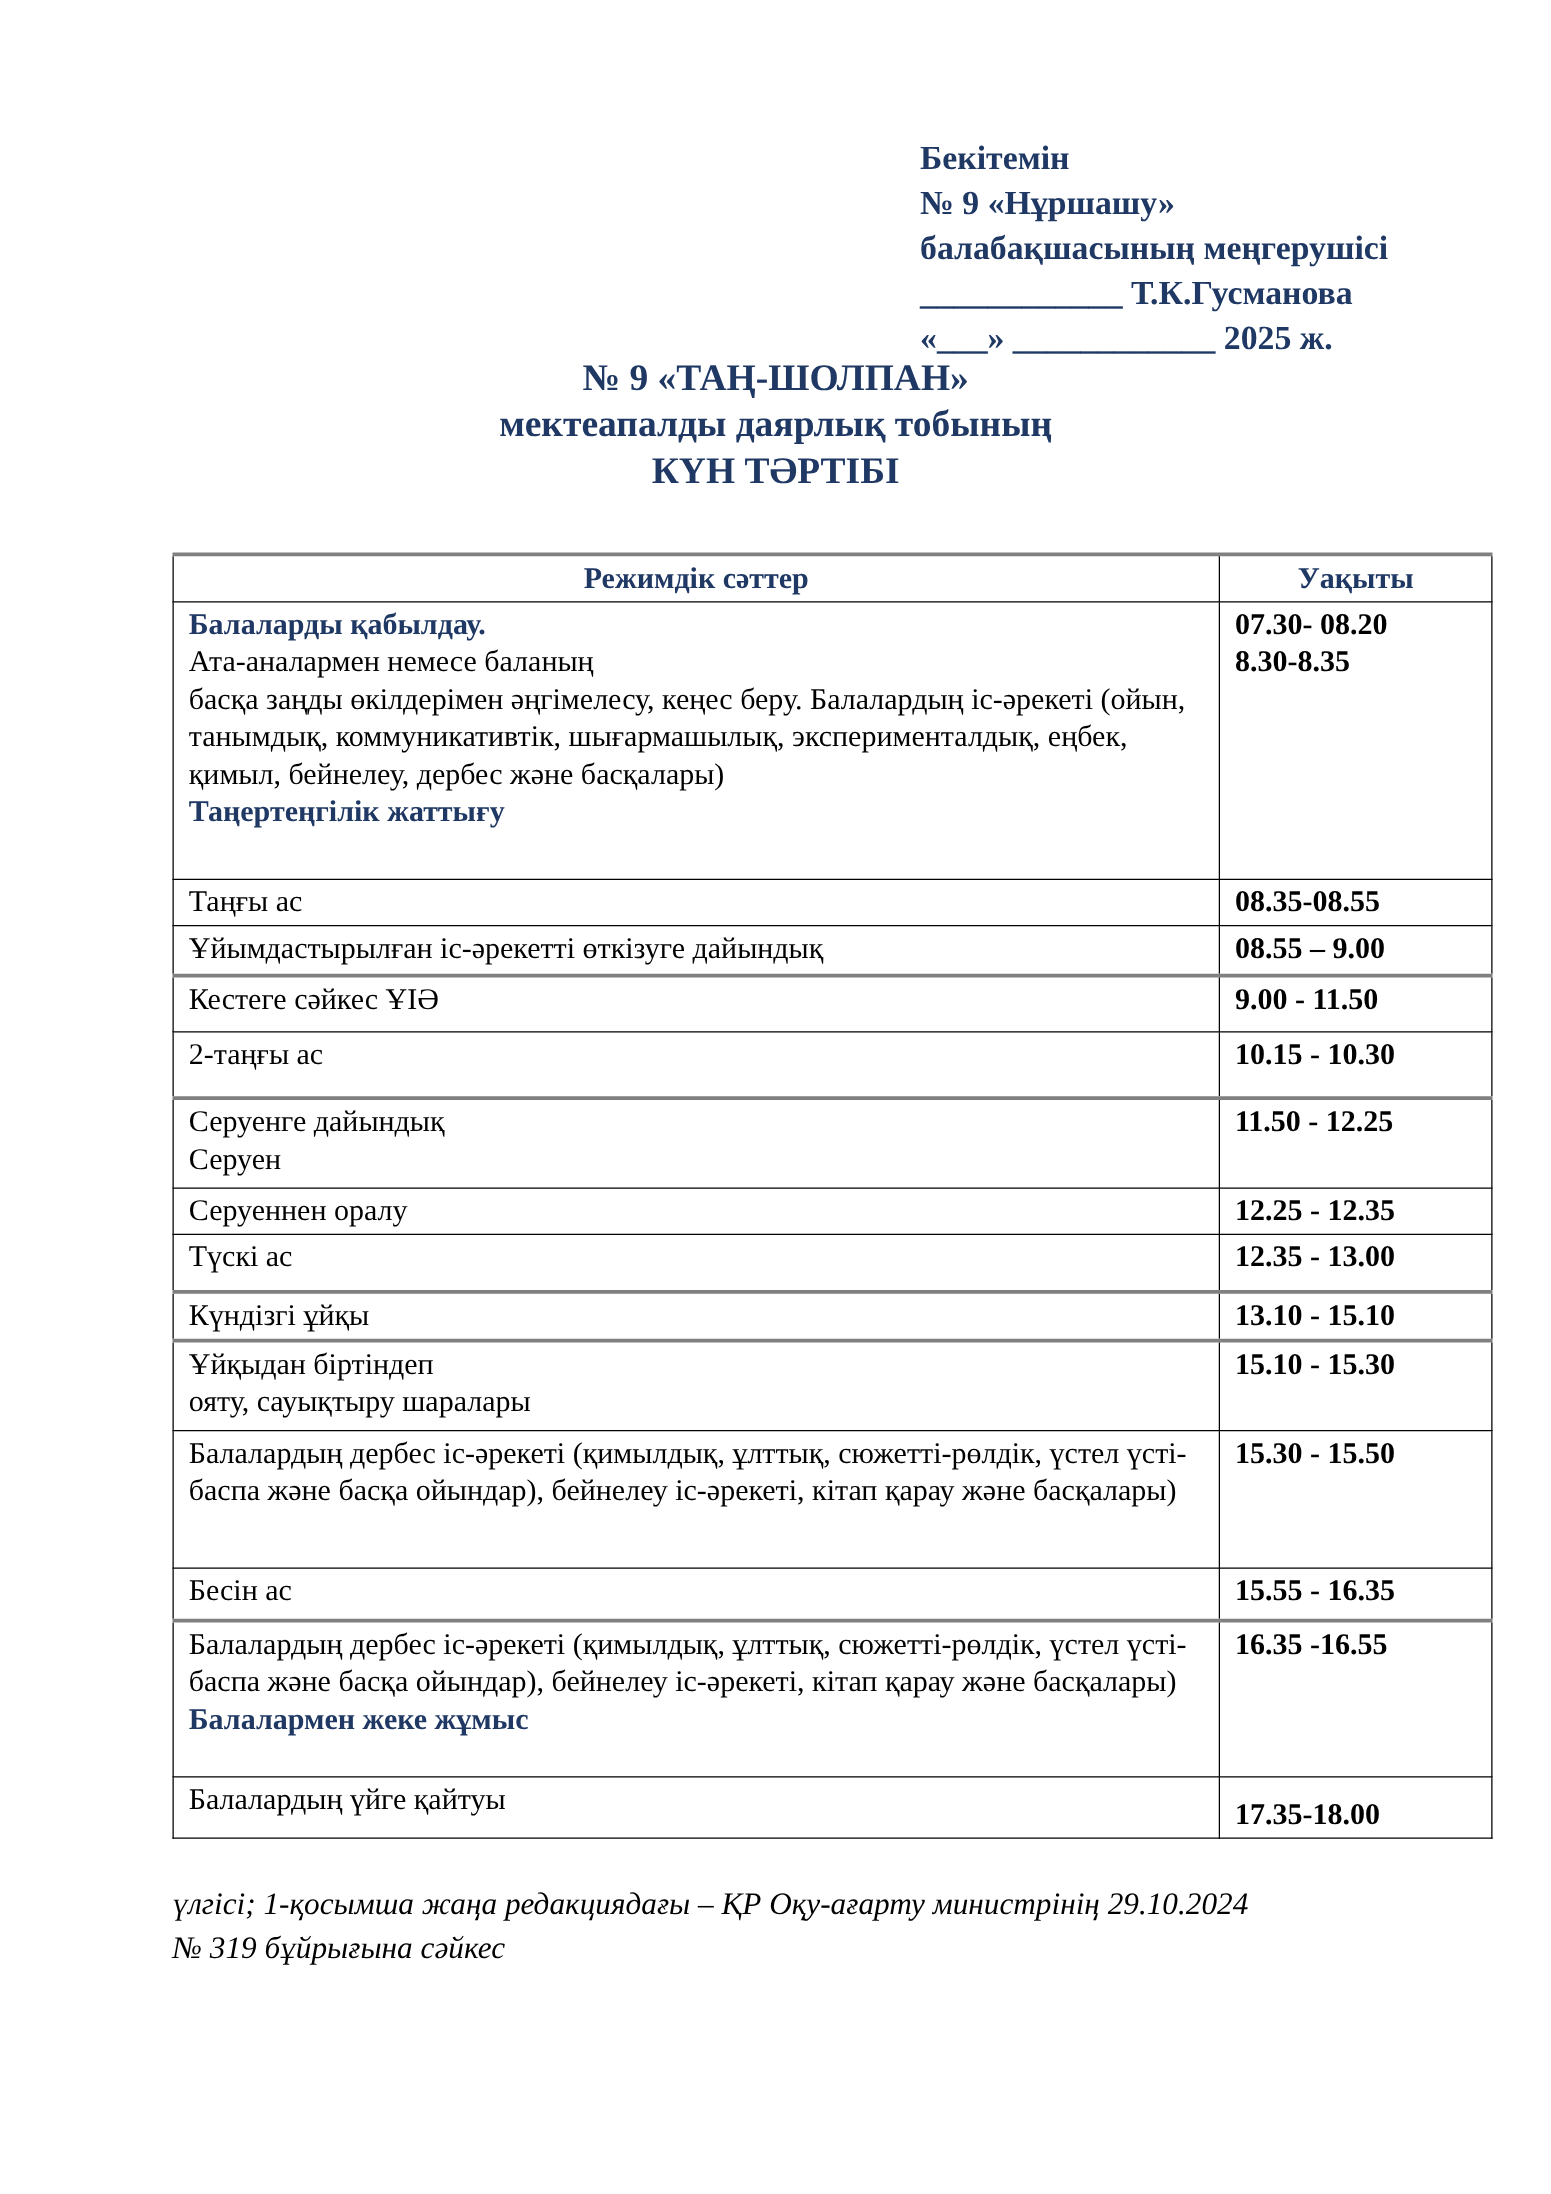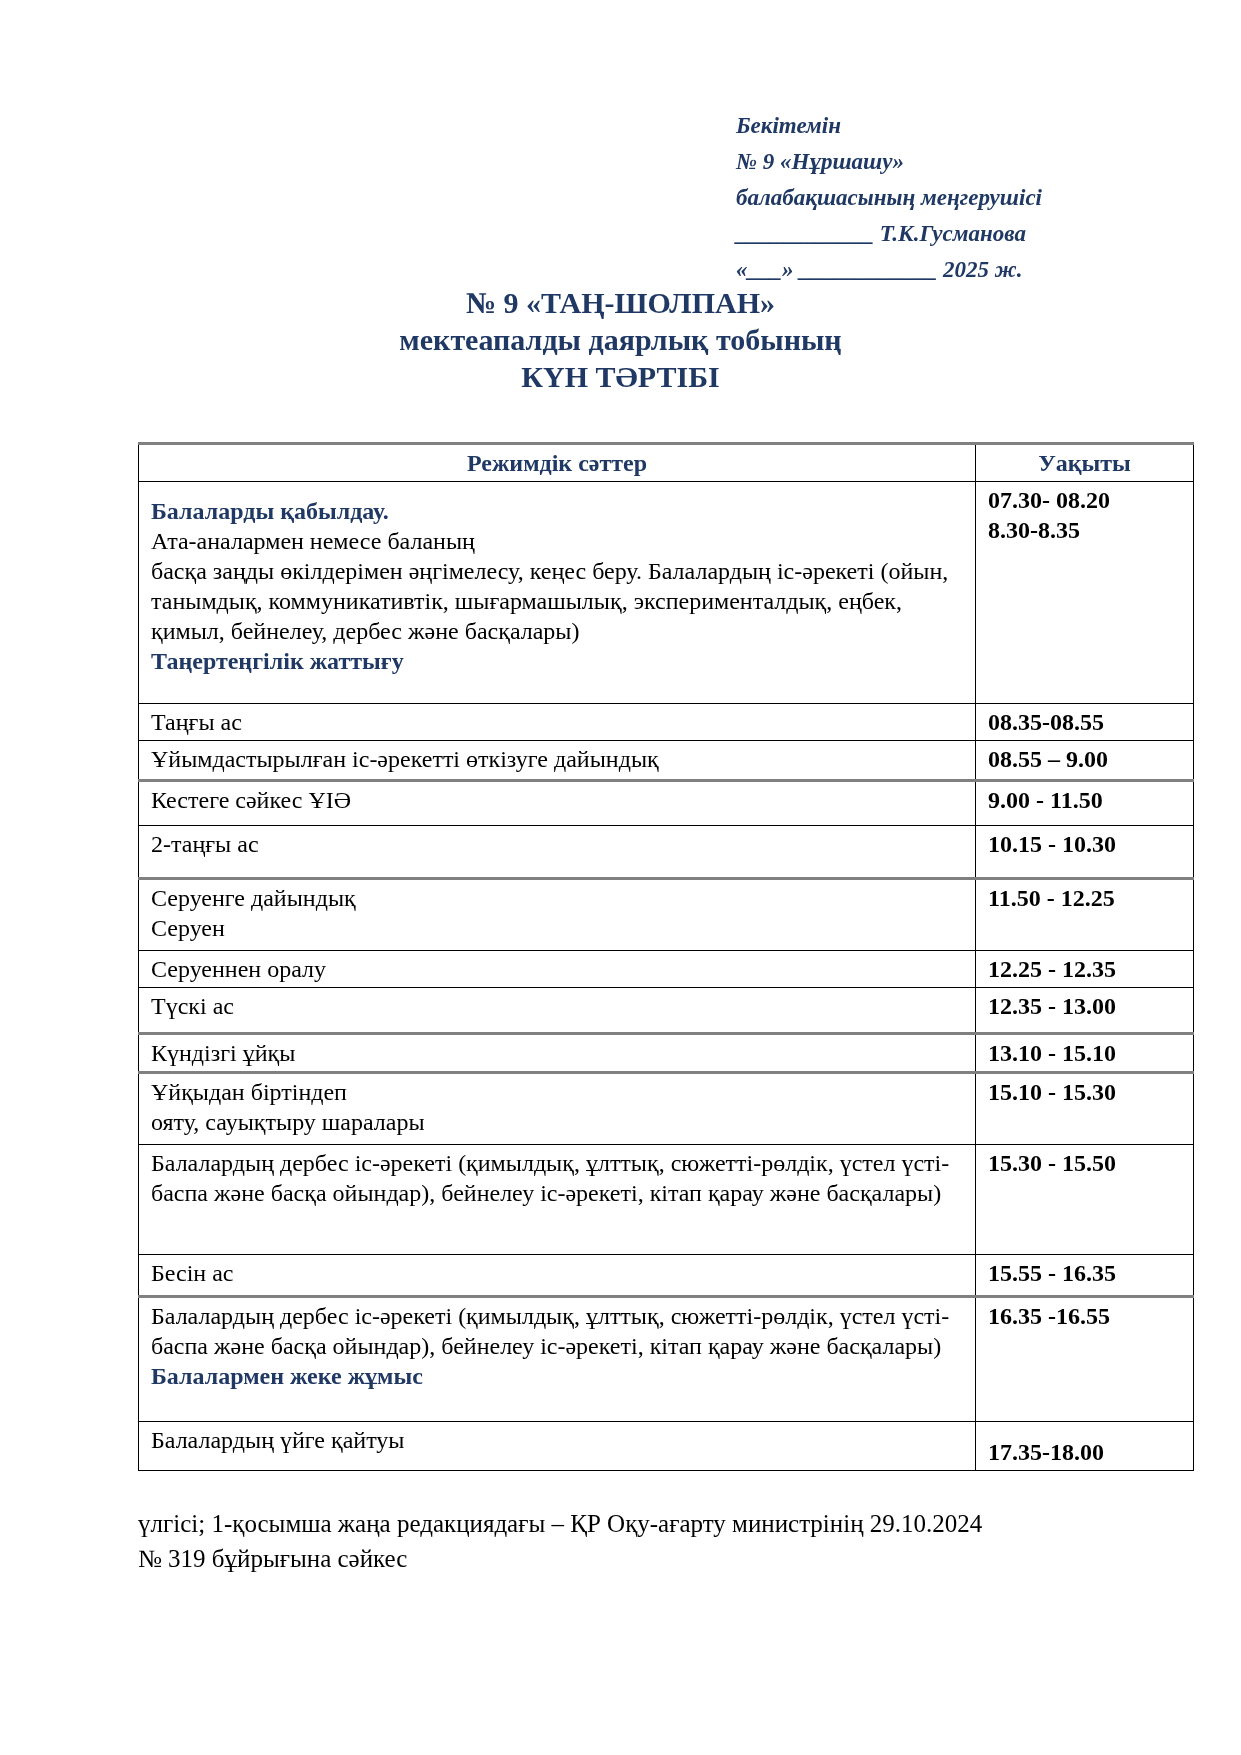--- a/index.html
+++ b/index.html
@@ -8,21 +8,21 @@
     width:1241px;height:1755px;
     background:#ffffff;
     font-family:"Liberation Serif","DejaVu Serif",serif;
     color:#000;
     overflow:hidden;
   }
   
   .approval{
     position:absolute;left:736px;top:108px;width:470px;
     font-weight:bold;color:#1f3864;
-    font-size:23px;line-height:36px;font-style:italic;
+    font-size:27px;line-height:36px;
   }
   
   .titleblock{
     position:absolute;top:284px;left:0;width:100%;
     text-align:center;font-weight:bold;color:#1f3864;
     font-size:30px;line-height:37px;
   }
   
   .table-wrap{position:absolute;top:442px;left:138px;}
   table.sched{
@@ -40,28 +40,28 @@
   table.sched thead th{
     border-top:3px solid #808080;
     color:#1f3864;font-weight:bold;text-align:center;
     height:30px;
   }
   tr.thick td{border-top:3px solid #808080;}
   td.act .pre{white-space:pre-line;}
   td.time{font-weight:bold;}
   .navy{color:#1f3864;font-weight:bold;}
   
-  .bigcell{display:flex;flex-direction:column;height:100%;margin-top:11px;}
+  .bigcell{display:flex;flex-direction:column;height:100%;}
   .bigcell .last{margin-top:auto;}
   .timecol{display:flex;flex-direction:column;justify-content:space-between;height:100%;}
   td.pad-time span{display:block;padding-top:12px;}
   
   .footer{
     position:absolute;left:138px;top:1506px;width:1070px;
-    font-size:25px;line-height:35px;
+    font-style:italic;font-size:25px;line-height:35px;
     white-space:pre-line;
   }
 </style>
 </head>
 <body>
 
 <div class="page">
 
   <div class="approval">
     <div>Бекітемін</div>

